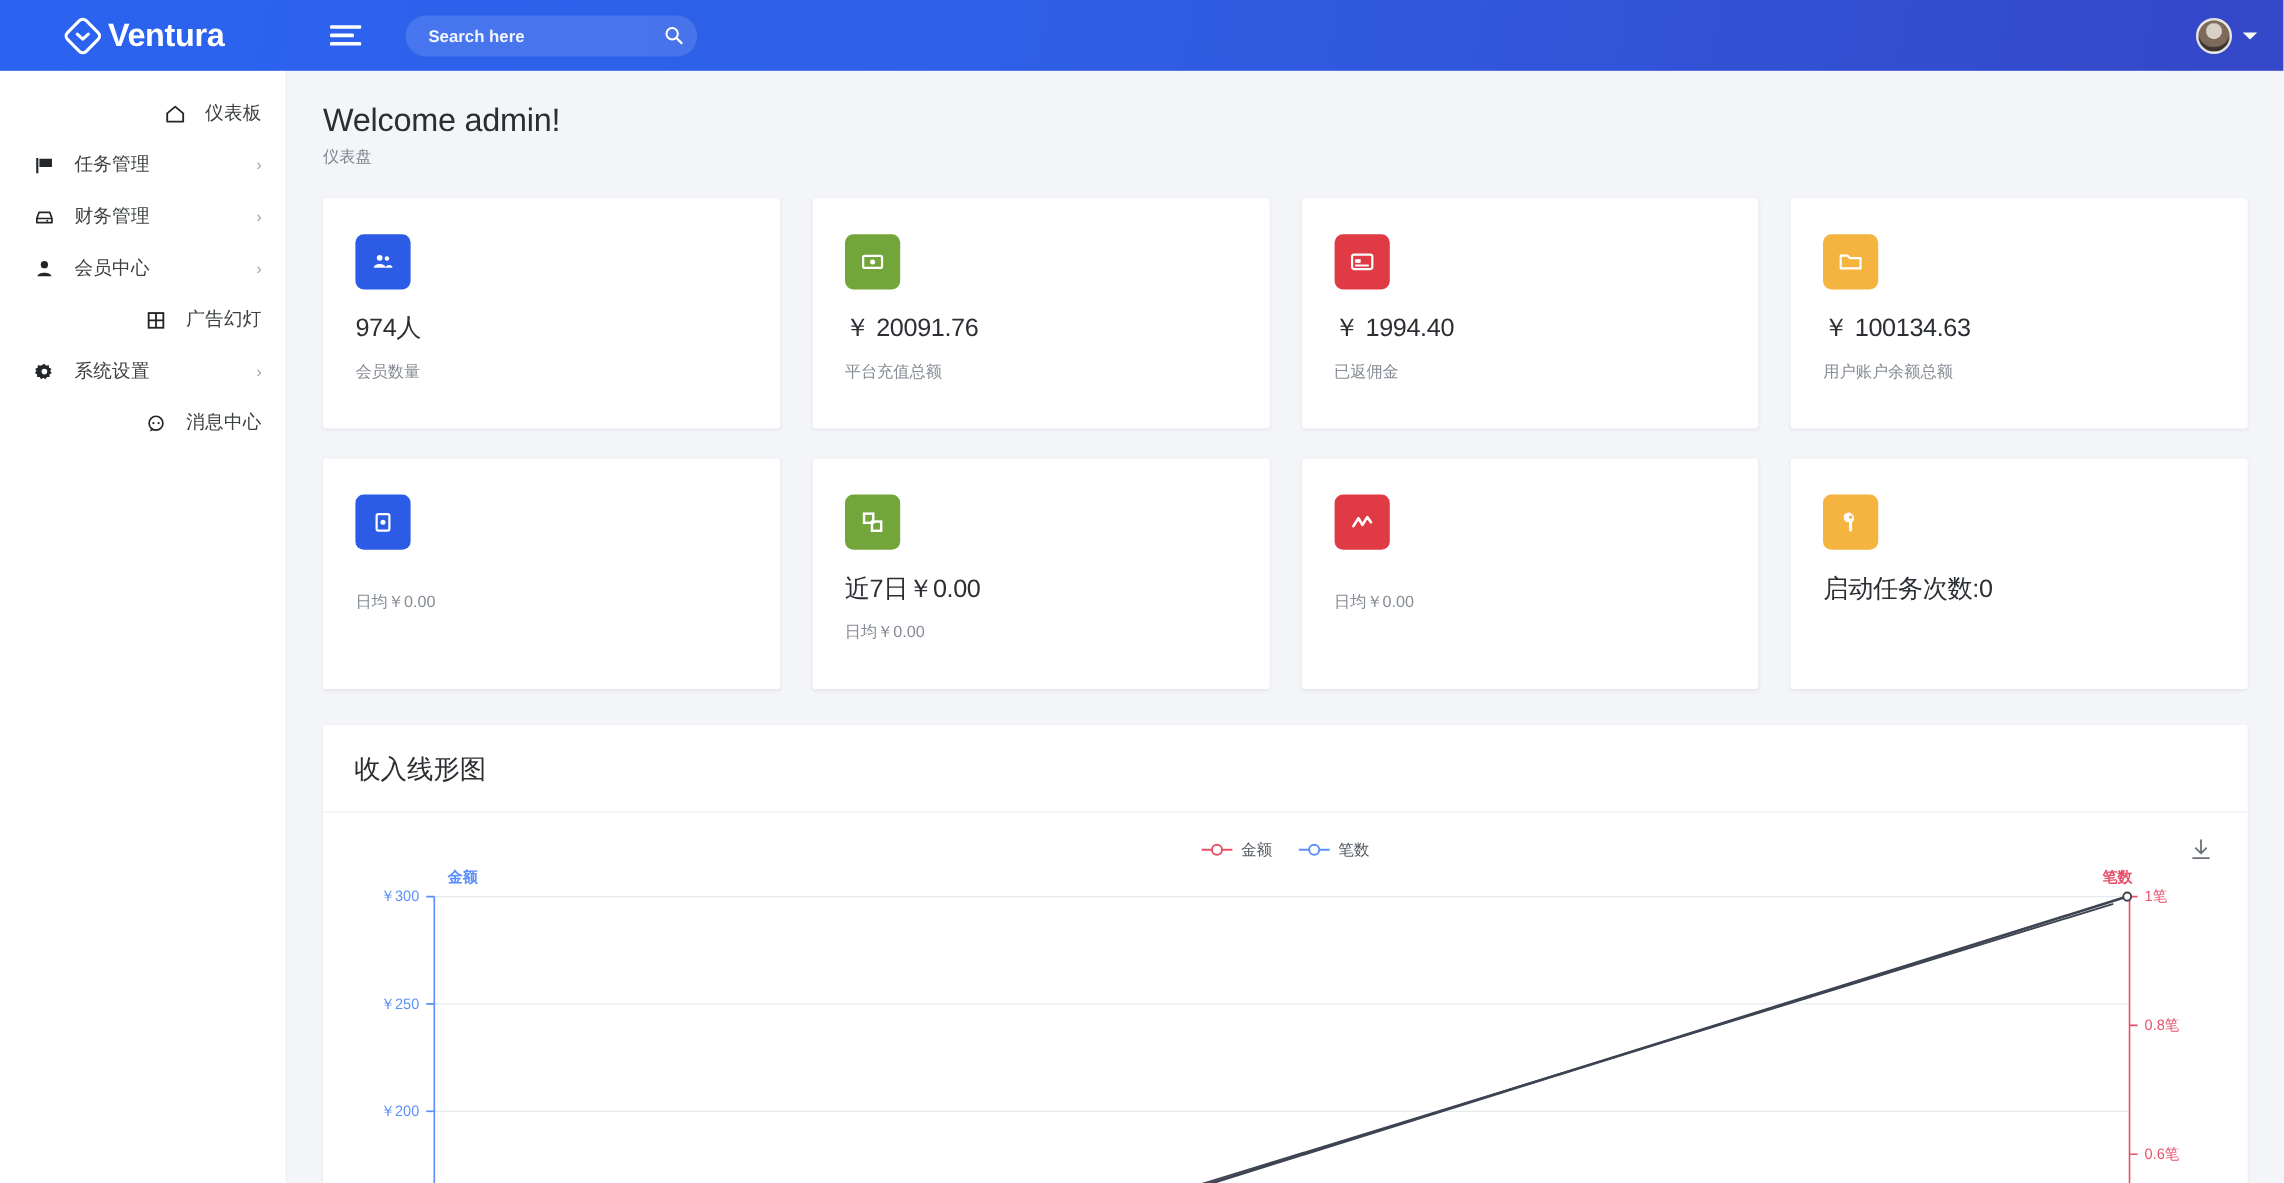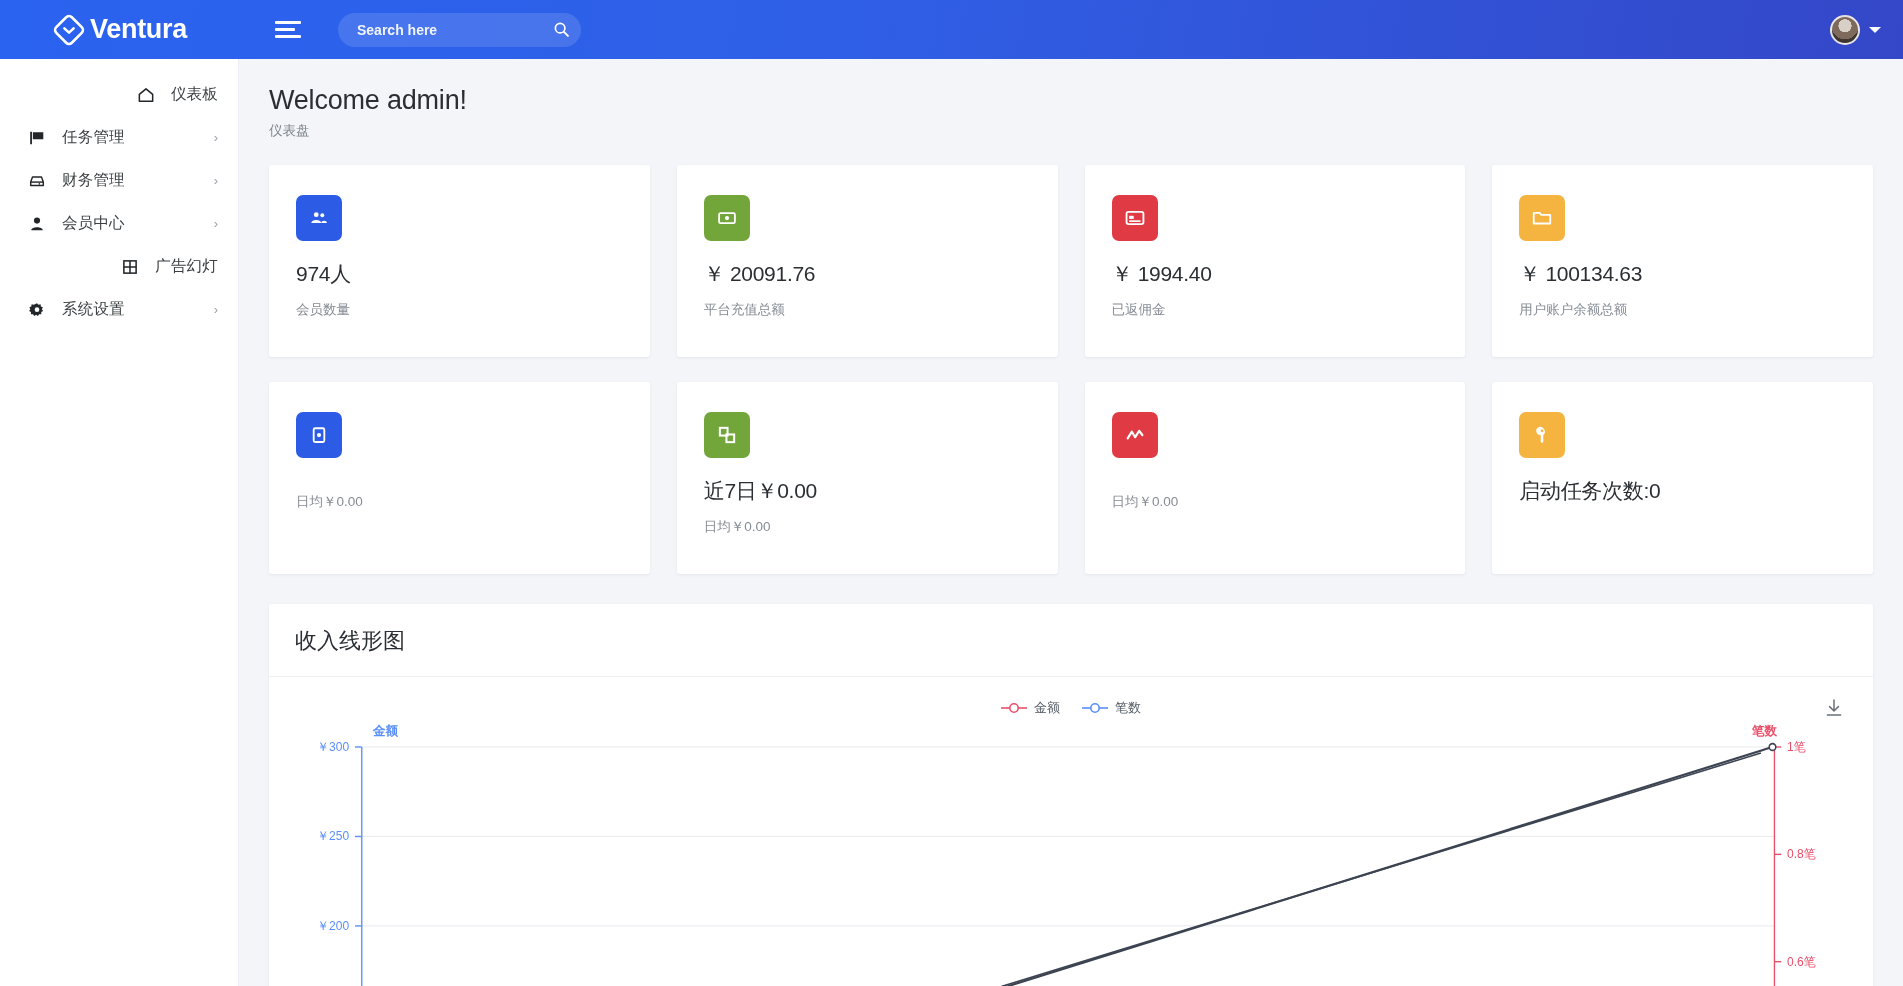--- a/index.html
+++ b/index.html
@@ -243,20 +243,31 @@
         <span class="nav-ico">
           <svg viewBox="0 0 20 20" width="18" height="18">
               <path d="M10 2.4 L11.6 4.2 L14 3.6 L14.3 6 L16.5 7 L15.4 9.1 L16.8 11 L14.7 12.2 L14.8 14.6 L12.4 14.6 L11 16.6 L9 15.4 L7 16.6 L5.6 14.6 L3.2 14.6 L3.3 12.2 L1.2 11 L2.6 9.1 L1.5 7 L3.7 6 L4 3.6 L6.4 4.2 Z" fill="#222629"></path>
               <circle cx="10" cy="9.6" r="2.6" fill="#ffffff"></circle>
             </svg>
         </span>
         <span class="nav-label">系统设置</span>
         <span class="nav-chev">›</span>
       </div>
 
+      <div class="nav-item">
+        <span class="nav-ico">
+          <svg viewBox="0 0 20 20" width="18" height="18">
+              <circle cx="10" cy="9.6" r="6.4" fill="none" stroke="#222629" stroke-width="1.6"></circle>
+              <path d="M5.6 14.8 L4 17.4 L7.4 16.2 Z" fill="#222629"></path>
+              <circle cx="7.6" cy="9.6" r="1" fill="#222629"></circle>
+              <circle cx="12.4" cy="9.6" r="1" fill="#222629"></circle>
+            </svg>
+        </span>
+        <span class="nav-label">消息中心</span>
+      </div>
     </nav>
 
     <div class="main-outer">
       <div class="main">
 
         <div class="page-head">
           <h1 class="page-title">Welcome admin!</h1>
           <div class="page-crumb">仪表盘</div>
         </div>
 

